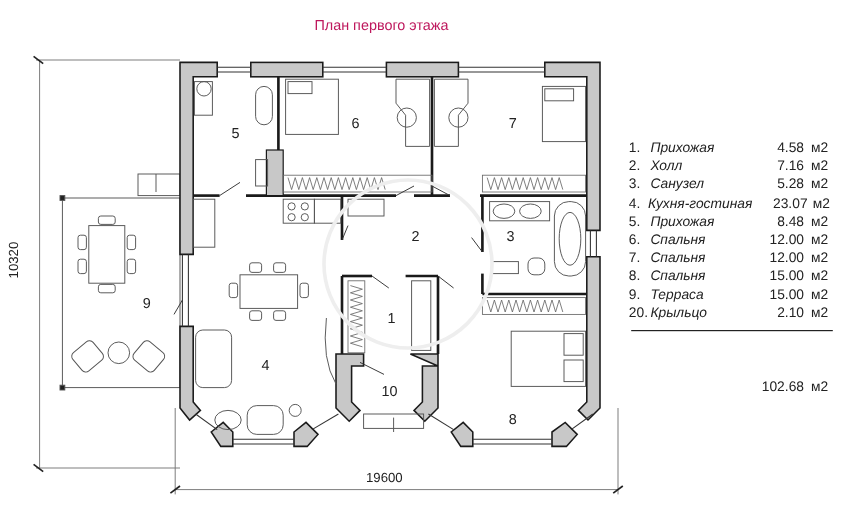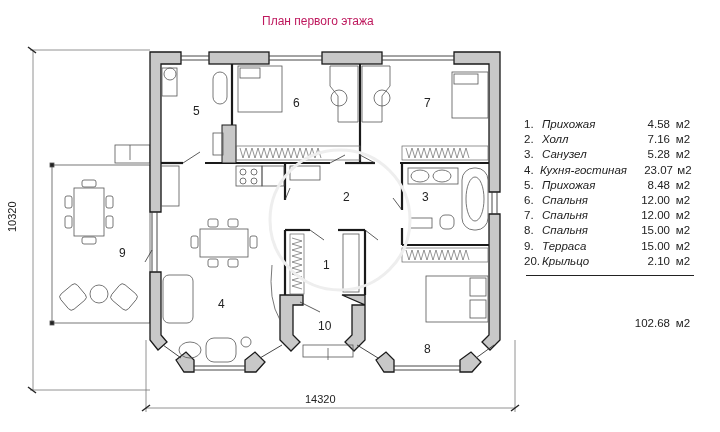--- a/index.html
+++ b/index.html
@@ -199,21 +199,21 @@
 <div class="room-label" style="left:293px;top:96px;">6</div>
 <div class="room-label" style="left:424px;top:96px;">7</div>
 <div class="room-label" style="left:343px;top:190px;">2</div>
 <div class="room-label" style="left:422px;top:190px;">3</div>
 <div class="room-label" style="left:323px;top:258px;">1</div>
 <div class="room-label" style="left:218px;top:297px;">4</div>
 <div class="room-label" style="left:318px;top:319px;">10</div>
 <div class="room-label" style="left:424px;top:342px;">8</div>
 <div class="room-label" style="left:119px;top:246px;">9</div>
 
-<div class="dim" style="left:305px;top:393px;">14320</div>
+<div class="dim" style="left:305px;top:393px;">19600</div>
 <div class="dim-v">10320</div>
 
 <div class="legend">
   <div class="row">
       <span class="num">1.</span>
       <span class="name">Прихожая</span>
       <span class="area">4.58</span>
       <span class="unit">м2</span>
     </div>
   <div class="row">

